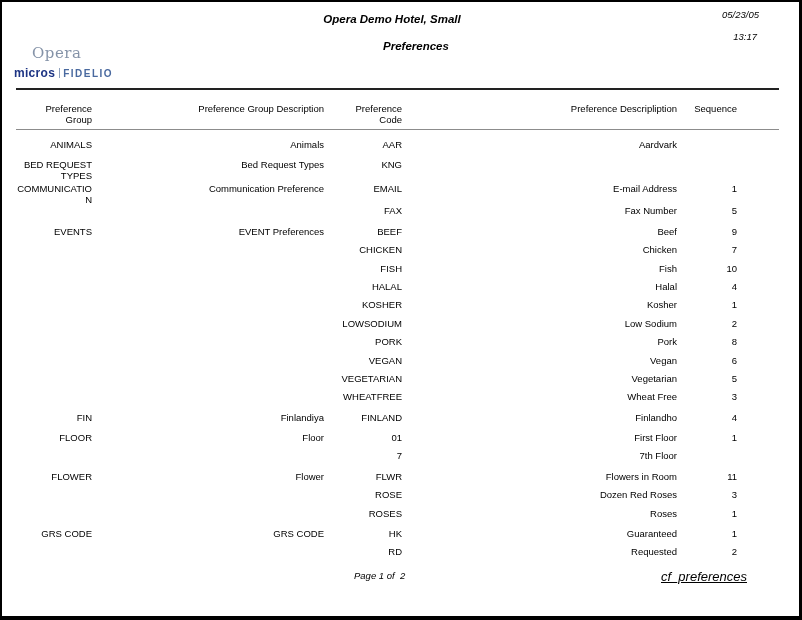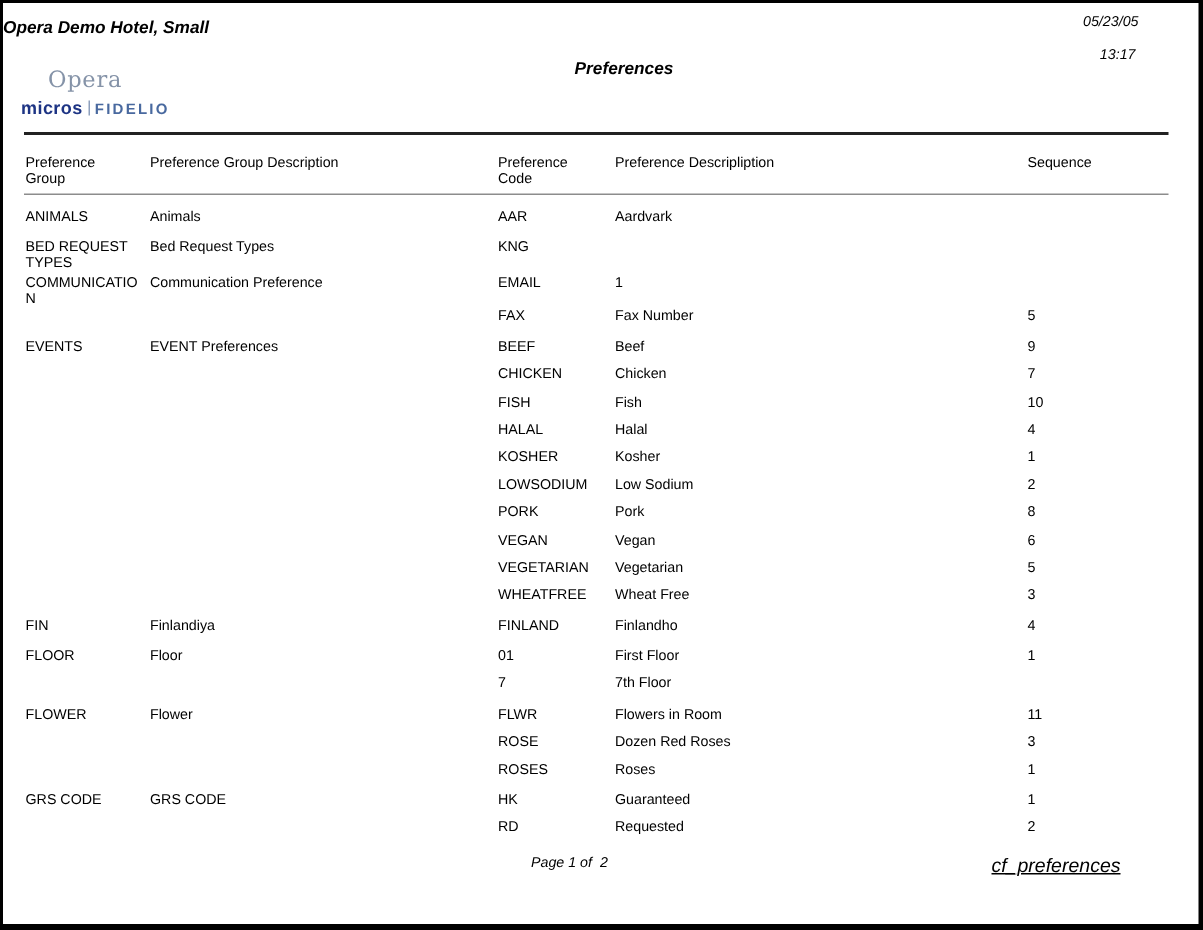--- a/index.html
+++ b/index.html
@@ -44,21 +44,21 @@
   }
   .fidelio-text {
     font-size: 10px;
     font-weight: bold;
     color: #49699f;
     letter-spacing: 1.5px;
   }
 
   .report-header-center {
     position: absolute; left: 0; top: 7px; width: 780px;
-    text-align: left;
+    text-align: center;
   }
   .hotel-name { font-size: 11.5px; font-weight: bold; font-style: italic; }
   .report-title {
     position: absolute; left: 0; top: 38px; width: 780px;
     text-align: center;
     font-size: 11.5px; font-weight: bold; font-style: italic; margin-left: 24px;
   }
   .report-date {
     position: absolute; top: 7px; right: 40px;
     font-size: 9.5px; font-style: italic;
@@ -70,20 +70,21 @@
 
   
   .report-table {
     position: absolute; left: 14px; top: 86px; width: 763px;
     border-top: 2px solid #222;
   }
   .grid-row {
     display: grid;
     grid-template-columns: 83px 232px 78px 275px 60px;
     padding-left: 1px;
+    text-align: right;
   }
   .thead .cell { font-size: 9.5px; }
   .thead {
     padding-top: 13px;
     padding-bottom: 4px;
     border-bottom: 1px solid #8c8c8c;
   }
   .tbody { padding-top: 9px; }
   .trow { min-height: 18.4px; }
   .trow.group-start:not(:first-child) { margin-top: 2px; }
@@ -143,20 +144,21 @@
         <div class="grid-row trow group-start">
           <div class="cell">BED REQUEST TYPES</div>
           <div class="cell">Bed Request Types</div>
           <div class="cell">KNG</div>
           <div class="cell"></div>
         </div>
         <div class="grid-row trow group-start">
           <div class="cell">COMMUNICATION</div>
           <div class="cell">Communication Preference</div>
           <div class="cell">EMAIL</div>
+          <div class="cell">E-mail Address</div>
           <div class="cell">1</div>
         </div>
         <div class="grid-row trow">
           <div class="cell"></div>
           <div class="cell"></div>
           <div class="cell">FAX</div>
           <div class="cell">Fax Number</div>
           <div class="cell">5</div>
         </div>
         <div class="grid-row trow group-start">

